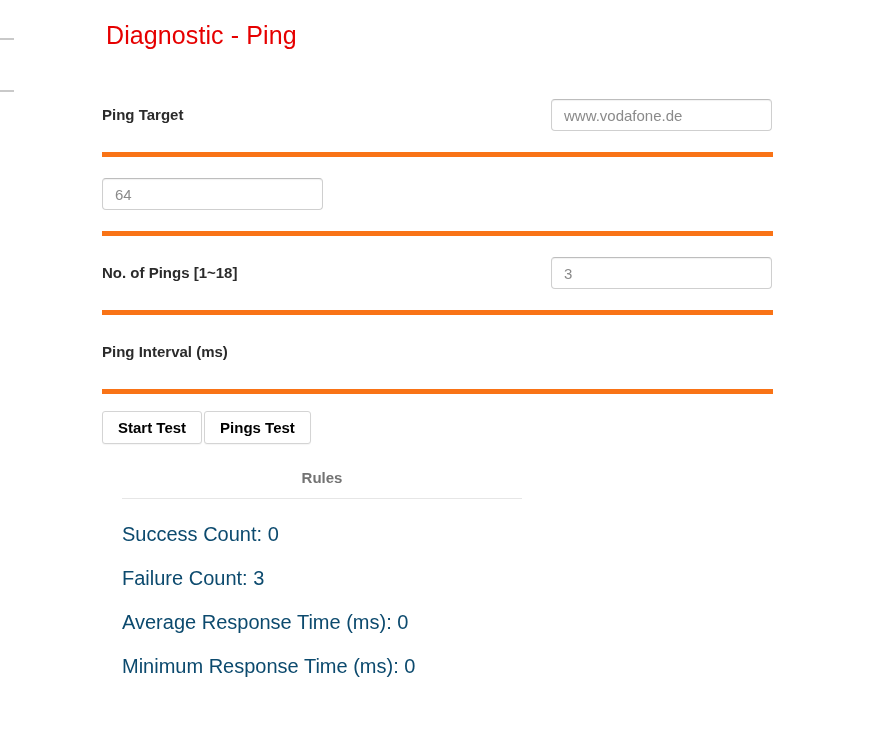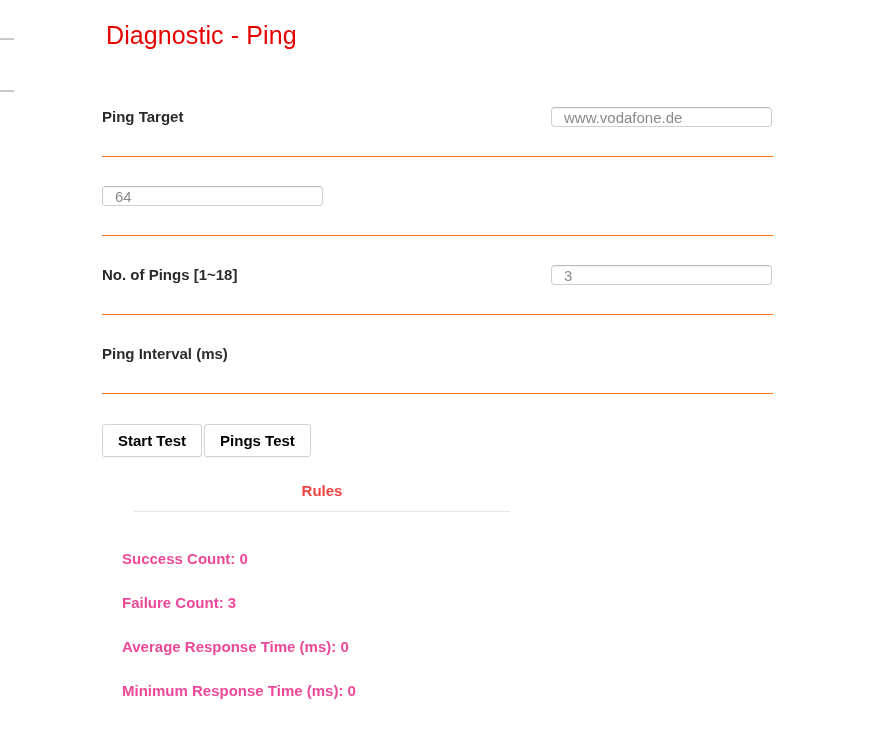--- a/index.html
+++ b/index.html
@@ -47,56 +47,56 @@
   }
 
   
   .form {
     margin-top: 28px;
   }
   .form-row {
     display: flex;
     align-items: center;
     height: 79px;
-    border-bottom: 1px solid #f97316;
+    border-bottom: 5px solid #f97316;
     box-sizing: border-box;
   }
   .form-row .field-label {
     width: 449px;
     font-size: 15px;
     font-weight: bold;
     color: #2b2b2b;
     line-height: 20px;
   }
   .form-row .field-control {
     flex: 1;
   }
   .text-input {
     width: 221px;
-    height: 20px;
+    height: 32px;
     box-sizing: border-box;
     border: 1px solid #cfcfcf;
     border-top-color: #bdbdbd;
     border-radius: 4px;
     padding: 0 12px;
     font-family: "Liberation Sans", sans-serif;
     font-size: 15px;
     color: #8a8a8a;
     background: #ffffff;
     outline: none;
     box-shadow: inset 0 1px 1px rgba(0,0,0,0.055);
   }
   .text-input::placeholder {
     color: #8a8a8a;
     opacity: 1;
   }
 
   
   .button-bar {
-    margin-top: 30px;
+    margin-top: 17px;
     display: flex;
     align-items: flex-start;
   }
   .btn {
     height: 33px;
     box-sizing: border-box;
     background: #ffffff;
     border: 1px solid #d4d4d4;
     border-radius: 3px;
     font-family: "Liberation Sans", sans-serif;
@@ -115,31 +115,30 @@
   
   .results {
     margin-top: 25px;
     margin-left: 20px;
     width: 400px;
   }
   .results-title {
     text-align: center;
     font-size: 15px;
     font-weight: bold;
-    color: #ef4444;
+    color: #737373;
     padding-bottom: 12px;
     border-bottom: 1px solid #e6e6e6;
-    margin: 12px;
+    margin: 0;
   }
   .result-row {
-    font-size: 15px;
-    color: #ec4899;
+    font-size: 20px;
+    color: #0c4a6e;
     padding-top: 26px;
     line-height: 18px;
-    font-weight: bold;
   }
 </style>
 </head>
 <body>
 
 <div class="edge-stub one"></div>
 <div class="edge-stub two"></div>
 
 <div class="page">
 

